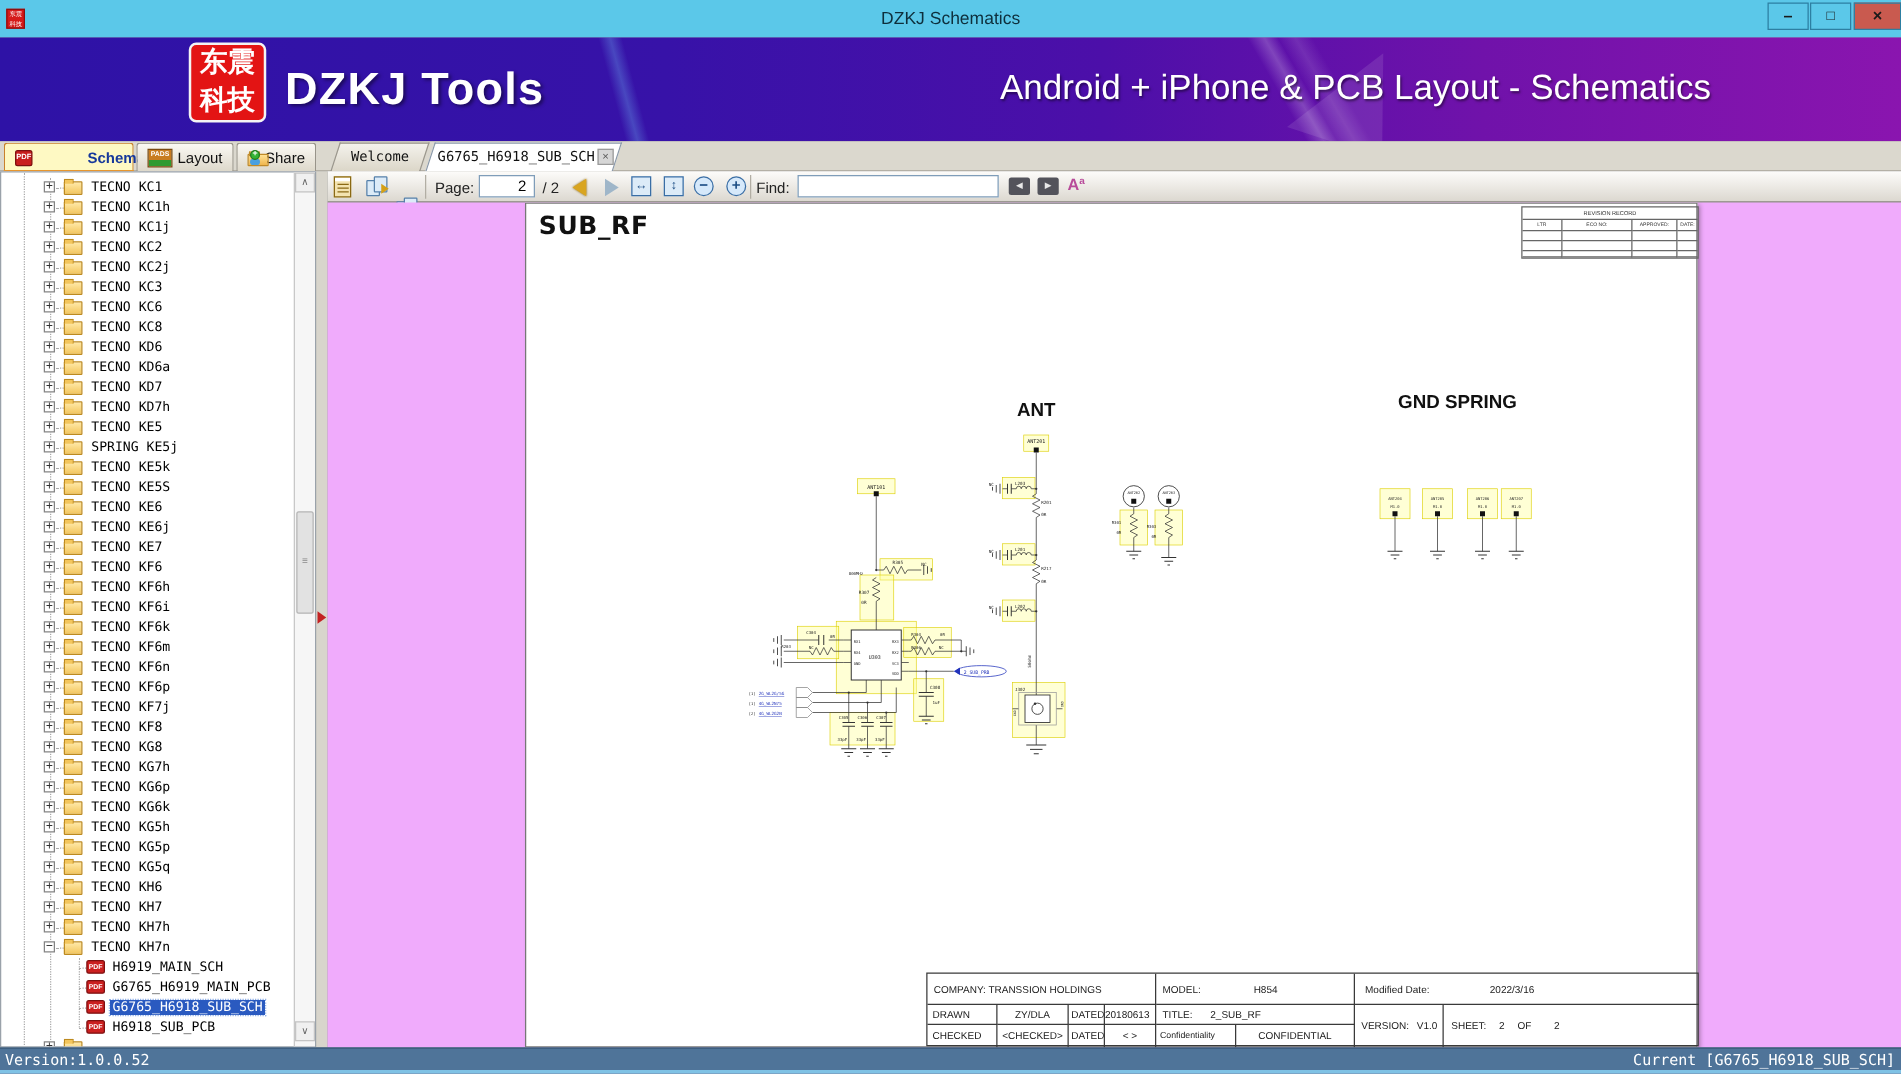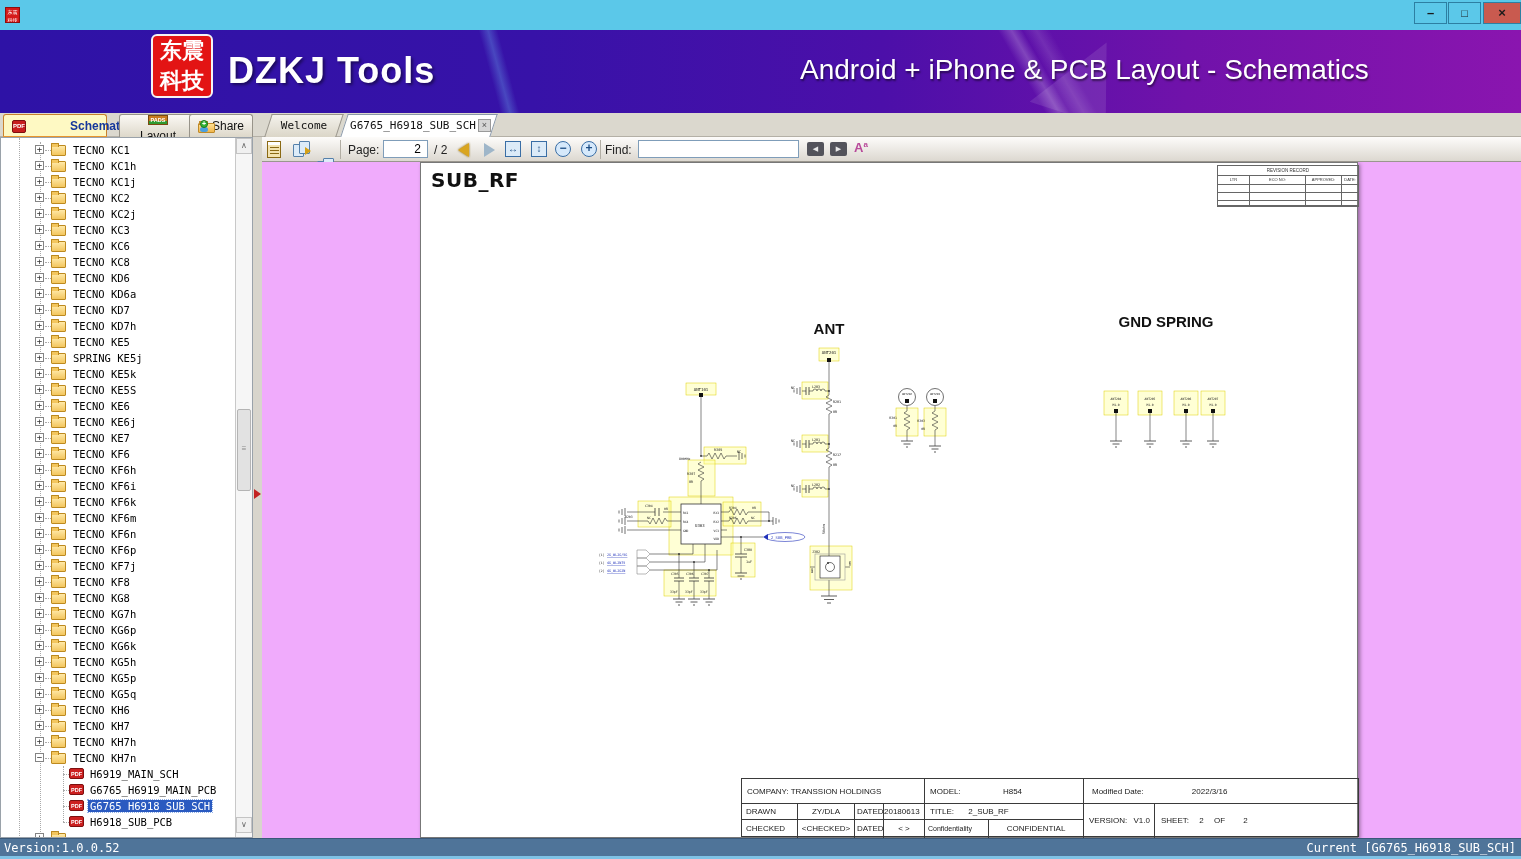--- a/index.html
+++ b/index.html
@@ -36,21 +36,21 @@
                      text-shadow:1px 2px 2px rgba(0,0,0,.5); }
 
   
   #tabbar { position:absolute; left:0; top:113px; width:1521px; height:24px; background:#dbd8ce; border-bottom:1px solid #b4b0a6; }
   .mtab { position:absolute; top:1px; height:23px; display:flex; align-items:center; gap:4px; padding:0 8px;
           border:1px solid #98948a; border-bottom:none; border-radius:3px 3px 0 0;
           background:linear-gradient(#fbf9f4,#ddd8ca); font-size:12px; color:#111; cursor:default; }
   .mtab.active { background:#fef9c3; border-color:#c8812c; color:#16389b; font-weight:bold;gap:44px; }
   .mtab.active::after { content:""; position:absolute; left:-1px; right:-1px; bottom:-1px; height:2px; background:#e8962e; }
   #tab-schematic { left:3px;  width:104px; }
-  #tab-layout    { left:119px; width:78px;flex-direction:column; }
+  #tab-layout    { left:109px; width:78px; }
   #tab-share     { left:189px; width:64px; }
   .pdf-badge { width:19px; height:13px; background:#c81e1e; border:1px solid #7d0f0f; border-radius:2px;
                color:#fff; font-size:6px; font-weight:bold; line-height:11px; text-align:center; }
   .pads-badge { width:20px; height:15px; border:1px solid #7a4a10; background:linear-gradient(#c87c20 60%,#2f9a30 60%);
                 color:#fff; font-size:5.5px; font-weight:bold; text-align:center; line-height:8px; }
   .share-ico { position:relative; width:19px; height:13px; }
   .share-ico .fold { position:absolute; left:0; bottom:0; width:17px; height:10px; background:linear-gradient(#ffe193,#f0b64e);
                      border:1px solid #c08a28; border-radius:1px; }
   .share-ico .fold::before { content:""; position:absolute; left:0; top:-3px; width:7px; height:3px; background:#f0b64e;
                      border:1px solid #c08a28; border-bottom:none; border-radius:1px 1px 0 0;}
@@ -176,20 +176,21 @@
   #statusbar { position:absolute; left:0; bottom:0; width:1521px; height:21px; background:#4f7499; border-top:1px solid #3a5878;text-decoration:underline; }
   #statusbar .stext { position:absolute; top:2px; color:#fff; font-size:12px; font-family:"DejaVu Sans Mono",monospace; }
   #status-left { left:4px; } #status-right { right:5px; }
   #status-strip { position:absolute; left:0; bottom:0; width:100%; height:3px; background:#7fc2e5; }
 </style>
 </head>
 <body>
 
 <div id="titlebar">
   <div id="app-ico">东震科技</div>
+  <div class="tb-title">DZKJ Schematics</div>
   <div class="winbtn" id="btn-min">–</div>
   <div class="winbtn" id="btn-max">□</div>
   <div class="winbtn" id="btn-close">×</div>
 </div>
 
 <div id="banner">
   <div class="streak" id="streak1"></div>
   <div class="streak" id="streak2"></div>
   <div class="streak" id="streak3"></div>
   <div id="logo-badge">

